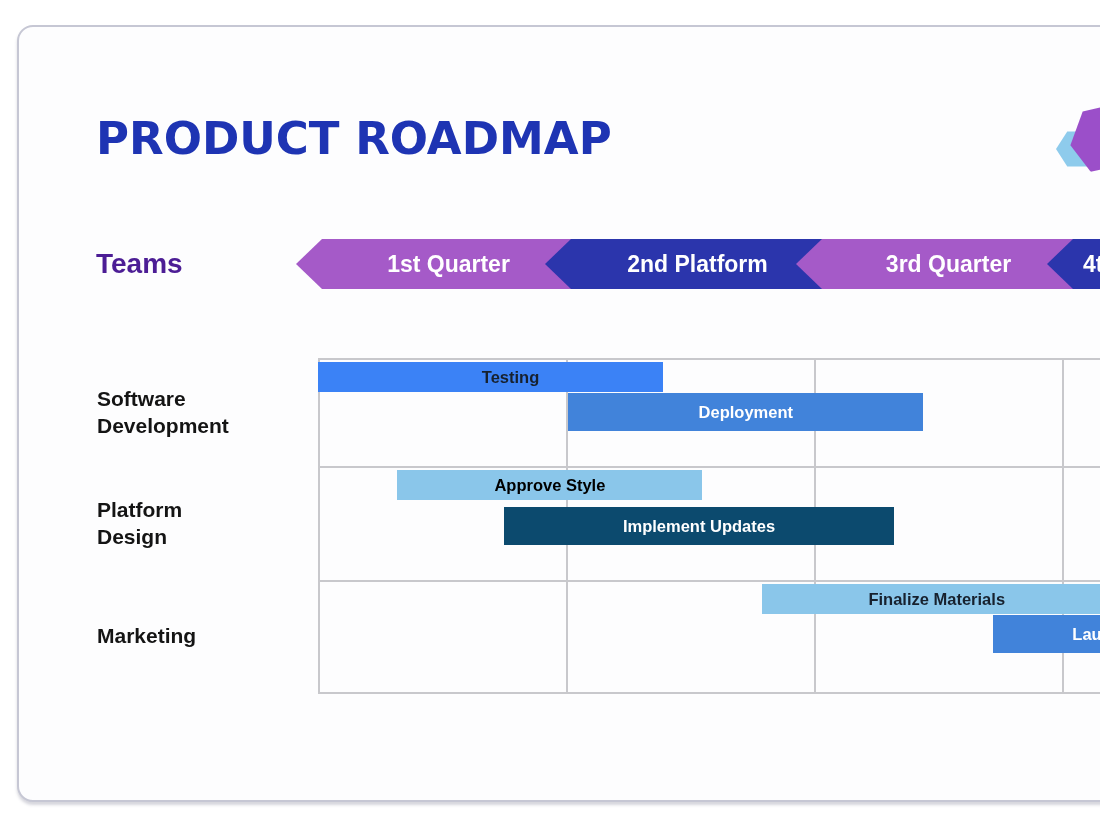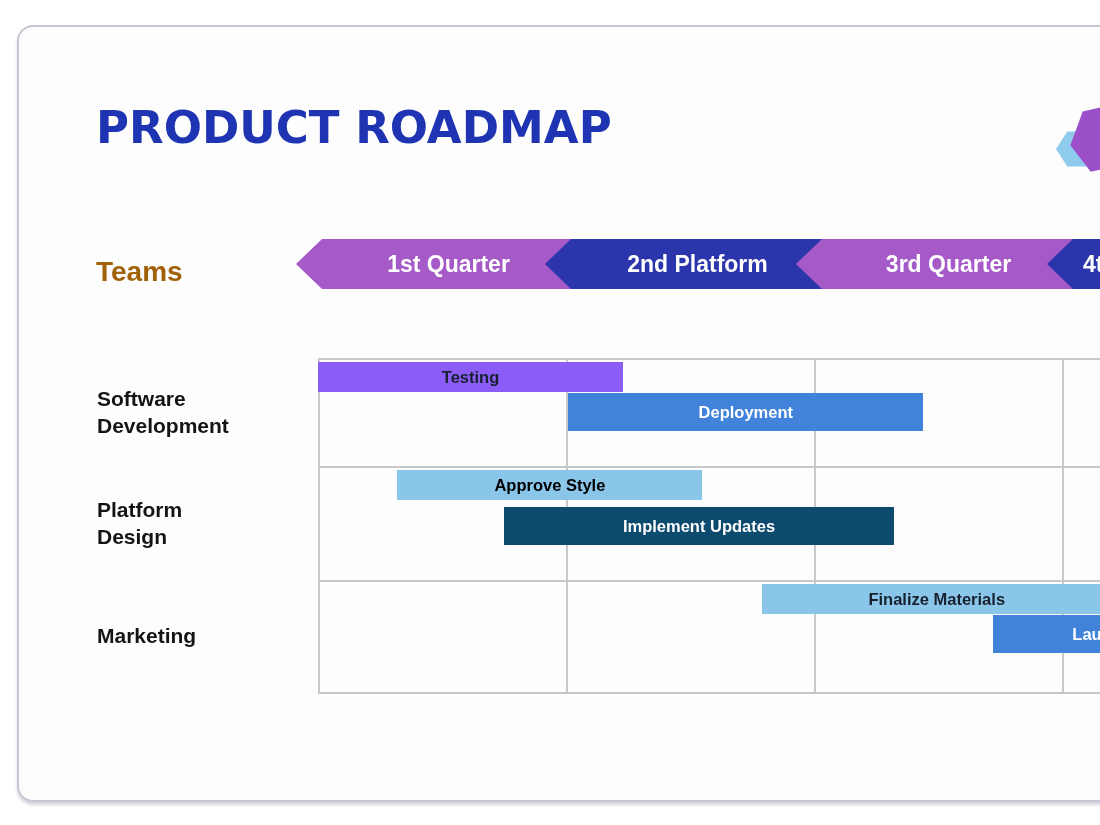--- a/index.html
+++ b/index.html
@@ -19,21 +19,21 @@
     left: 17px; top: 25px;
     width: 1100px; height: 777px;
     background: #fdfdfe;
     border: 2px solid #c6c7d4;
     border-radius: 16px;
     box-shadow: 0 3px 3px rgba(90, 90, 120, 0.25);
     box-sizing: border-box;
   }
   .page-title {
     position: absolute;
-    left: 96px; top: 103px;
+    left: 96px; top: 114px;
     margin: 0;
     font-family: "DejaVu Sans", sans-serif;
     font-weight: bold;
     font-size: 45px;
     letter-spacing: 0px;
     line-height: 1.1;
   }
   .teams-label {
     position: absolute;
     left: 96px; top: 264px;
@@ -96,21 +96,21 @@
 <div class="canvas">
   <div class="card"></div>
 
   <h1 class="page-title" style="color: rgb(30, 52, 179);">PRODUCT ROADMAP</h1>
 
   <div>
     <div class="hex hex-blue" style="background: rgb(142, 203, 236);"></div>
     <div class="hex hex-purple" style="background: rgb(155, 79, 201);"></div>
   </div>
 
-  <div class="teams-label" style="color: #a16207; margin-top: 8px;">Teams</div>
+  <div class="teams-label" style="color: #4c1d95;">Teams</div>
 
   <div id="banners">
       <div class="banner" style="left: 296px; width: 279px; background: rgb(165, 90, 200); z-index: 10;">
         <span>1st Quarter</span>
       </div>
       <div class="banner" style="left: 545px; width: 279px; background: rgb(43, 53, 172); z-index: 11;">
         <span>2nd Platform</span>
       </div>
       <div class="banner" style="left: 796px; width: 279px; background: rgb(165, 90, 200); z-index: 12;">
         <span>3rd Quarter</span>
@@ -130,21 +130,21 @@
       <div class="hline" style="left: 318px; top: 692px; width: 794px;"></div>
     </div>
   <div id="row-labels">
       <div class="row-label" style="top: 412px; color: rgb(20, 20, 20);">Software
 Development</div>
       <div class="row-label" style="top: 523px; color: rgb(20, 20, 20);">Platform
 Design</div>
       <div class="row-label" style="top: 636px; color: rgb(20, 20, 20);">Marketing</div>
     </div>
   <div id="bars">
-      <div class="bar" style="left: 318px; width: 305.04px; top: 362px; height: 30px; background: #8b5cf6; color: rgb(23, 33, 46); z-index: 5;">
+      <div class="bar" style="left: 318px; width: 305.04px; top: 362px; height: 30px; background: #3b82f6; color: rgb(23, 33, 46); z-index: 5; padding-left: 40px;">
         <span>Testing</span>
       </div>
       <div class="bar" style="left: 568.48px; width: 354.64px; top: 393px; height: 38px; background: rgb(65, 131, 218); color: rgb(255, 255, 255); z-index: 6;">
         <span>Deployment</span>
       </div>
       <div class="bar" style="left: 397.36px; width: 305.04px; top: 470px; height: 30px; background: rgb(138, 198, 234); color: #000000; z-index: 5;">
         <span>Approve Style</span>
       </div>
       <div class="bar" style="left: 504px; width: 390px; top: 507px; height: 38px; background: #0c4a6e; color: rgb(255, 255, 255); z-index: 6;">
         <span>Implement Updates</span>

